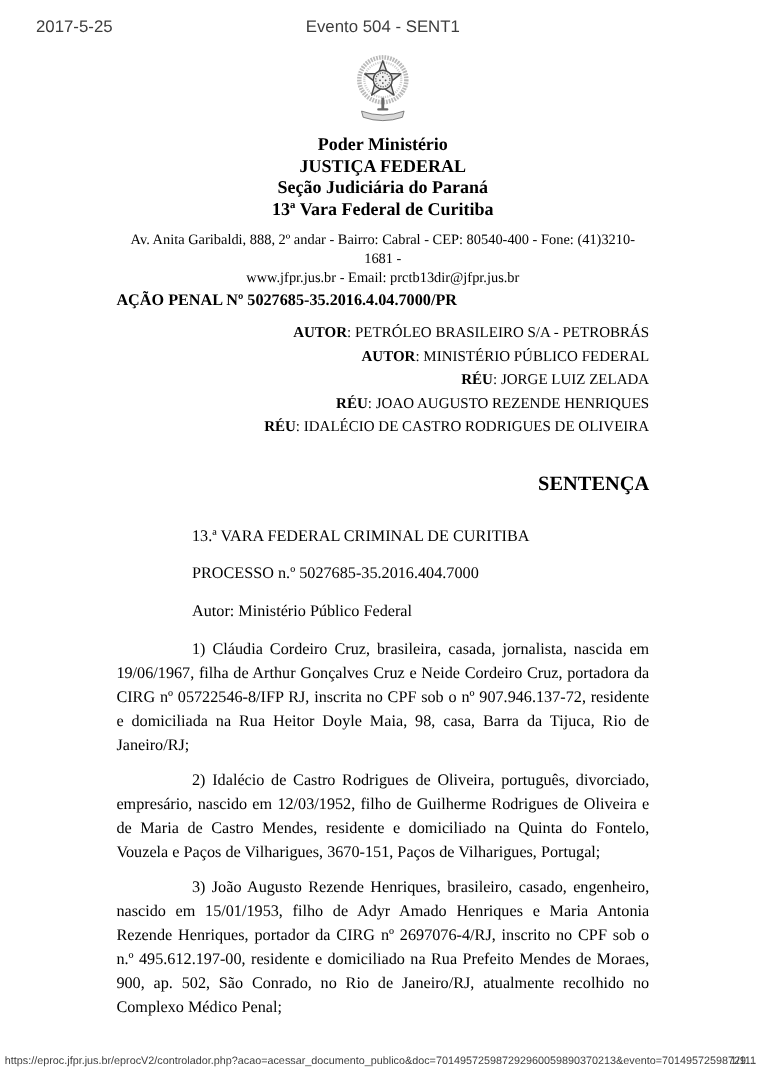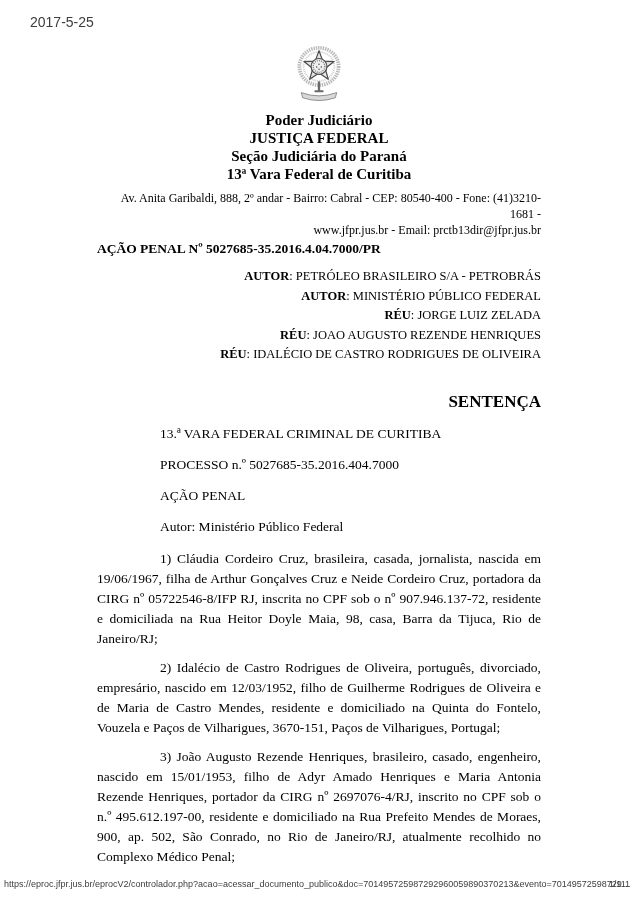--- a/index.html
+++ b/index.html
@@ -29,49 +29,50 @@
   .pf-page { position: absolute; right: 8px; top: 0; padding-left: 11px; }
 
   
   .content { padding: 42px 97px 0 97px; }
 
   .emblem-wrap { text-align: center; margin-bottom: 3px; }
   .emblem { display: inline-block; }
 
   .letterhead { text-align: center; }
   .lh-line { font-weight: bold; font-size: 15px; line-height: 18px; }
-  .address { margin-top: 7px; font-size: 12px; line-height: 16px; text-align: right; }
+  .address { margin-top: 7px; font-size: 12px; line-height: 16px; }
 
   .case-heading { margin-top: 3px; font-weight: bold; font-size: 13.5px; }
 
   .parties { margin-top: 10px; text-align: right; }
   .party { font-size: 12.5px; line-height: 19.5px; }
   .p-label { font-weight: bold; }
 
   .sent-title { margin-top: 27px; text-align: right; font-weight: bold; font-size: 17px; }
 
-  .intro { margin-top: 12px; }
+  .intro { margin-top: 24px; }
   .intro-line { font-size: 13.5px; line-height: 19px; margin-bottom: 12px; padding-left: 63px; }
 
   .paras { margin-top: 13px; }
   .body-para {
     font-size: 13.5px;
     line-height: 20px;
     text-align: justify;
     text-indent: 63px;
     margin-bottom: 9px;
   }
 </style>
 </head>
 <body>
 
 <div class="page">
 
   <div class="print-header">
     <span class="ph-date">2017-5-25</span>
+    <span class="ph-title">Evento 504 - SENT1</span>
   </div>
 
   <div class="content">
 
     <div class="emblem-wrap">
       <svg class="emblem" width="56" height="62" viewBox="0 0 120 132" aria-hidden="true">
 
         <ellipse cx="60" cy="52" rx="42" ry="40" fill="none" stroke="#8a8a8a" stroke-width="8" stroke-dasharray="3 2" opacity="0.6"></ellipse>
         <ellipse cx="60" cy="52" rx="33" ry="31" fill="none" stroke="#9a9a9a" stroke-width="4" stroke-dasharray="2 2" opacity="0.5"></ellipse>
 
@@ -85,21 +86,21 @@
         <circle cx="60" cy="47" r="1.6" fill="#4a4a4a"></circle>
         <circle cx="55" cy="53" r="1.6" fill="#4a4a4a"></circle>
         <circle cx="65" cy="53" r="1.6" fill="#4a4a4a"></circle>
         <circle cx="60" cy="58" r="1.6" fill="#4a4a4a"></circle>
 
         <path d="M22,108 Q60,122 98,108 L95,119 Q60,131 25,119 Z" fill="#d9d9d9" stroke="#6a6a6a" stroke-width="1.5"></path>
       </svg>
     </div>
 
     <div class="letterhead">
-      <div class="lh-line">Poder Judiciário</div>
+      <div class="lh-line">Poder Ministério</div>
       <div class="lh-line">JUSTIÇA FEDERAL</div>
       <div class="lh-line">Seção Judiciária do Paraná</div>
       <div class="lh-line">13ª Vara Federal de Curitiba</div>
       <div class="address">
         <div>Av. Anita Garibaldi, 888, 2º andar - Bairro: Cabral - CEP: 80540-400 - Fone: (41)3210-1681 -</div>
         <div>www.jfpr.jus.br - Email: prctb13dir@jfpr.jus.br</div>
       </div>
     </div>
 
     <div class="case-heading">AÇÃO PENAL Nº 5027685-35.2016.4.04.7000/PR</div>
@@ -120,21 +121,20 @@
       <div class="party">
         <span class="p-label">RÉU</span><span class="p-sep">: </span><span class="p-name">IDALÉCIO DE CASTRO RODRIGUES DE OLIVEIRA</span>
       </div>
     </div>
 
     <div class="sent-title">SENTENÇA</div>
 
     <div class="intro">
       <div class="intro-line">13.ª VARA FEDERAL CRIMINAL DE CURITIBA</div>
       <div class="intro-line">PROCESSO n.º 5027685-35.2016.404.7000</div>
-      <div class="intro-line">AÇÃO PENAL</div>
       <div class="intro-line">Autor: Ministério Público Federal</div>
     </div>
 
     <div class="paras">
       <p class="body-para">1) Cláudia Cordeiro Cruz, brasileira, casada, jornalista, nascida em 19/06/1967, filha de Arthur Gonçalves Cruz e Neide Cordeiro Cruz, portadora da CIRG nº 05722546-8/IFP RJ, inscrita no CPF sob o nº 907.946.137-72, residente e domiciliada na Rua Heitor Doyle Maia, 98, casa, Barra da Tijuca, Rio de Janeiro/RJ;</p>
       <p class="body-para">2) Idalécio de Castro Rodrigues de Oliveira, português, divorciado, empresário, nascido em 12/03/1952, filho de Guilherme Rodrigues de Oliveira e de Maria de Castro Mendes, residente e domiciliado na Quinta do Fontelo, Vouzela e Paços de Vilharigues, 3670-151, Paços de Vilharigues, Portugal;</p>
       <p class="body-para">3) João Augusto Rezende Henriques, brasileiro, casado, engenheiro, nascido em 15/01/1953, filho de Adyr Amado Henriques e Maria Antonia Rezende Henriques, portador da CIRG nº 2697076-4/RJ, inscrito no CPF sob o n.º 495.612.197-00, residente e domiciliado na Rua Prefeito Mendes de Moraes, 900, ap. 502, São Conrado, no Rio de Janeiro/RJ, atualmente recolhido no Complexo Médico Penal;</p>
     </div>
 
   </div>

